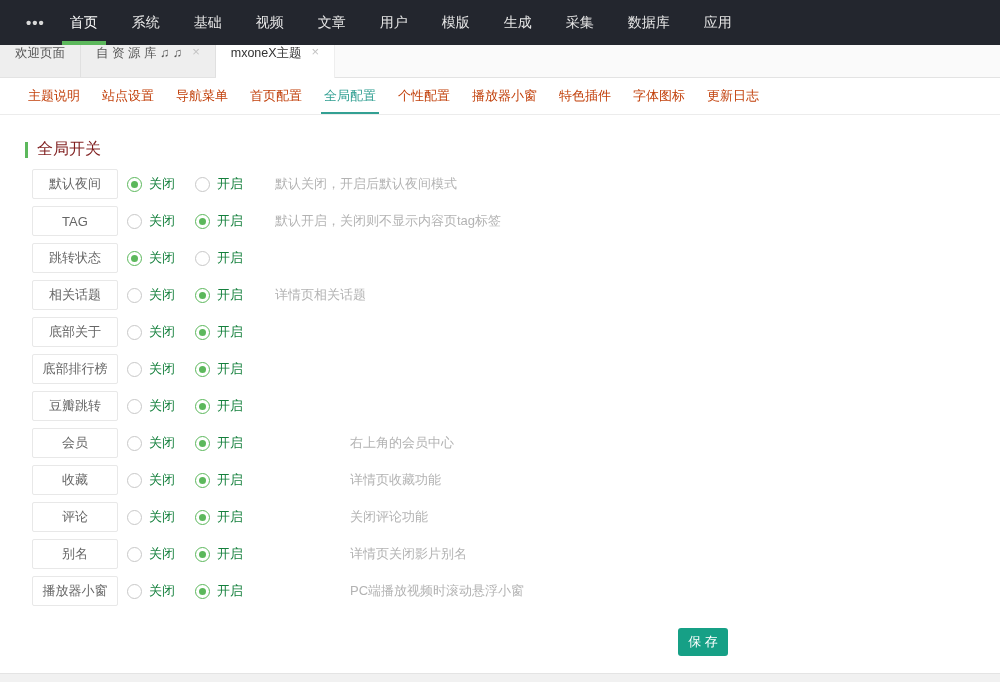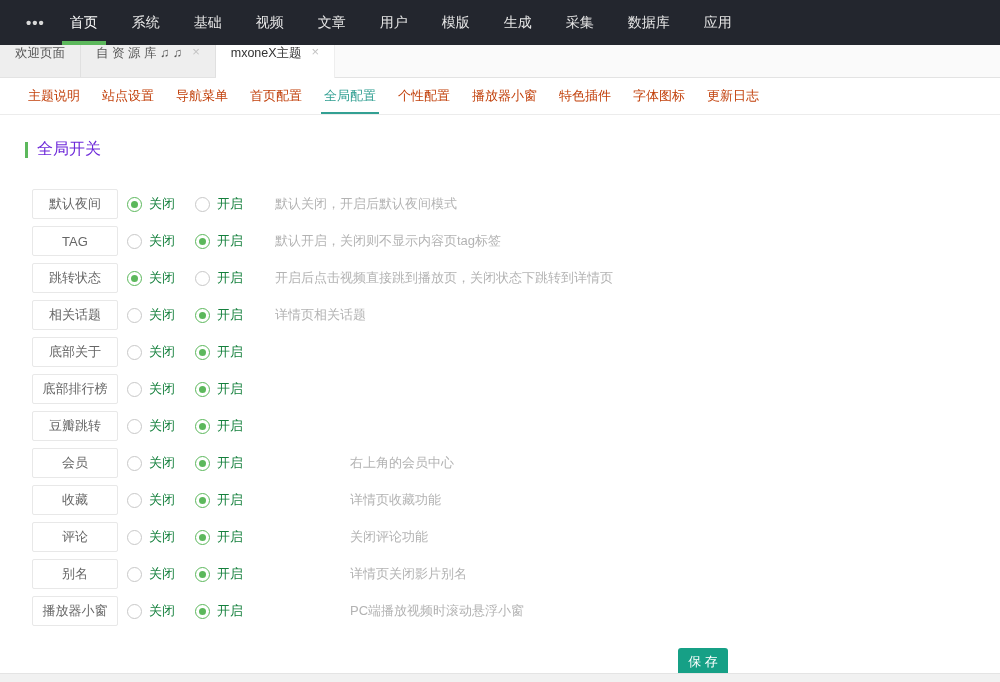--- a/index.html
+++ b/index.html
@@ -122,22 +122,22 @@
     height:2px;
     background:var(--teal);
   }
   
   .content{padding:24px 0 0 32px;}
   .section-title{
     display:flex;
     align-items:center;
     font-size:16px;
     font-weight:normal;
-    color:#6d28d9;
-    margin-bottom:29px;
+    color:#7f1d1d;
+    margin-bottom:9px;
     margin-left:-7px;
   }
   .accent-bar{
     width:3px;height:16px;
     background:var(--green);
     margin-right:9px;
     display:inline-block;
   }
   .row{
     display:flex;
@@ -299,21 +299,20 @@
         <div class="row">
           <span class="label-box">跳转状态</span>
           <label class="radio">
             <span class="circle selected"></span>
             <span class="radio-text">关闭</span>
           </label>
           <label class="radio">
             <span class="circle"></span>
             <span class="radio-text">开启</span>
           </label>
-          <span class="desc near">开启后点击视频直接跳到播放页，关闭状态下跳转到详情页</span>
         </div>
         <div class="row">
           <span class="label-box">相关话题</span>
           <label class="radio">
             <span class="circle"></span>
             <span class="radio-text">关闭</span>
           </label>
           <label class="radio">
             <span class="circle selected"></span>
             <span class="radio-text">开启</span>

